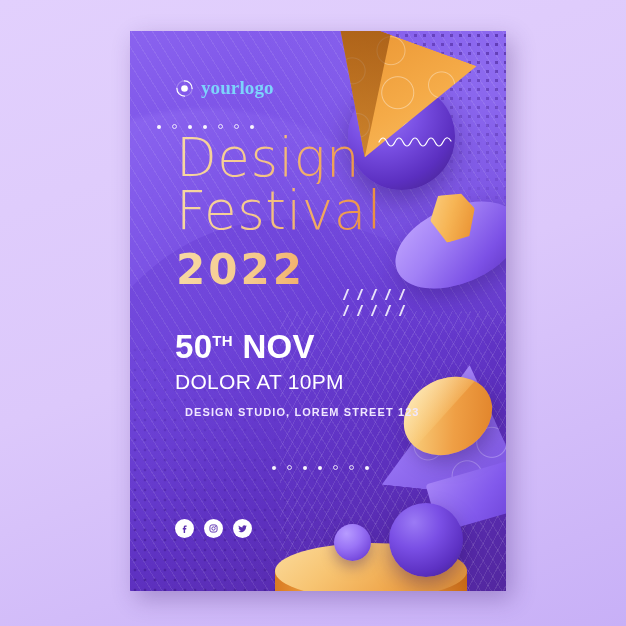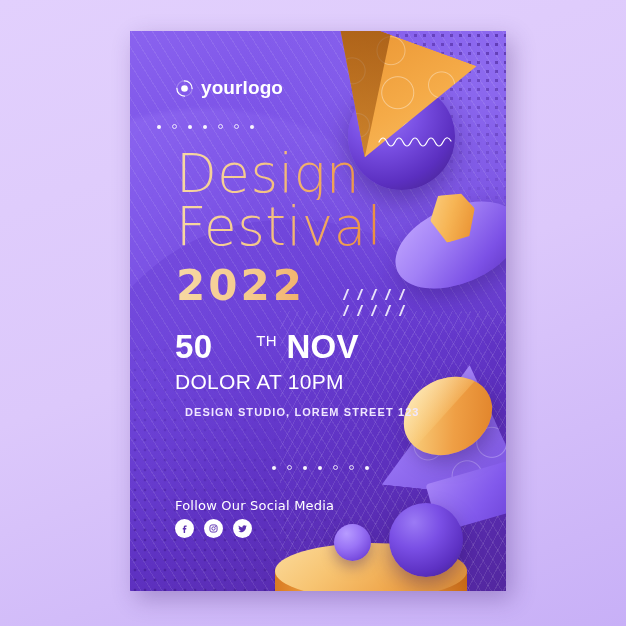--- a/index.html
+++ b/index.html
@@ -63,52 +63,52 @@
     -webkit-mask-image:linear-gradient(35deg,#000 10%,transparent 78%);
     mask-image:linear-gradient(35deg,#000 10%,transparent 78%);
   }
 
   
   .content{position:absolute;inset:0;}
 
   .logo-row{position:absolute;left:45px;top:46px;display:flex;align-items:center;gap:7px;}
   .logo-mark{width:19px;height:19px;flex:0 0 auto;}
   .logo-text{
-    color:#ffffff;font-size:19px;font-weight:700;letter-spacing:.1px;
-    font-family:Liberation Sans, sans-serif;
+    color:#7dd3fc;font-size:19px;font-weight:700;letter-spacing:.1px;
+    font-family:Liberation Serif, serif;
   }
 
   .dot-row{position:absolute;display:flex;gap:11px;align-items:center;}
   .dot-row.top{left:27px;top:93px;}
   .dot-row.mid{left:142px;top:434px;}
   .dot{width:4px;height:4px;border-radius:50%;background:#fff;opacity:.95;}
   .dot.hollow{background:transparent;border:1px solid rgba(255,255,255,.85);width:3px;height:3px;}
 
-  .title-block{position:absolute;left:46px;top:116px;}
+  .title-block{position:absolute;left:46px;top:100px;}
   .t-line{
     font-family:"DejaVu Sans", sans-serif;
     font-weight:300;
     background:linear-gradient(96deg,#f7d9a4 0%,#f5c98c 38%,#ef9f55 78%,#e98b3e 100%);
     -webkit-background-clip:text;background-clip:text;color:transparent;
     line-height:1.0;white-space:nowrap;
   }
   .t-design{font-size:53px;letter-spacing:.5px;}
   .t-festival{font-size:53px;letter-spacing:.5px;}
   .t-year{font-size:42px;letter-spacing:3px;margin-top:12px;font-weight:700;}
 
   .slashes{position:absolute;left:215px;top:258px;width:80px;}
   .slash-row{display:flex;gap:12px;margin-bottom:5px;}
   .slash{width:2px;height:11px;background:rgba(255,255,255,.85);transform:skewX(-22deg);}
 
   .date-line{
     position:absolute;left:45px;top:297px;color:#fff;
     font-size:33px;font-weight:700;letter-spacing:.3px;white-space:nowrap;
     font-family:"Liberation Sans", sans-serif;
   }
-  .sup{font-size:15px;vertical-align:super;font-weight:400;margin-left:44px;}
+  .sup{font-size:15px;vertical-align:super;font-weight:700;}
   .start-line{
     position:absolute;left:45px;top:339px;color:#fff;
     font-size:21px;font-weight:400;letter-spacing:.3px;white-space:nowrap;
   }
 
   .addr{
     position:absolute;left:55px;top:374px;color:#f0e7ff;
     font-size:11px;font-weight:600;letter-spacing:1.1px;line-height:1.45;
   }
 
@@ -338,21 +338,20 @@
     <div class="dot-row mid">
       <span class="dot"></span>
       <span class="dot hollow"></span>
       <span class="dot"></span>
       <span class="dot"></span>
       <span class="dot hollow"></span>
       <span class="dot hollow"></span>
       <span class="dot"></span>
     </div>
 
-    <div class="follow">Follow Our Social Media</div>
 
     <div class="social-row">
       <a class="soc">
         <svg width="11" height="11" viewBox="0 0 24 24">
           <path fill="#5b2fb0" d="M14.6 8.4h2.1V5.5h-2.6c-2.5 0-3.9 1.5-3.9 3.9v1.7H8.2v2.9h2v8h3.1v-8h2.3l.4-2.9h-2.7V9.7c0-.9.3-1.3 1.3-1.3z"></path>
         </svg>
       </a>
       <a class="soc">
         <svg width="11" height="11" viewBox="0 0 24 24">
           <rect x="4.2" y="4.2" width="15.6" height="15.6" rx="4.6" fill="none" stroke="#5b2fb0" stroke-width="2"></rect>

